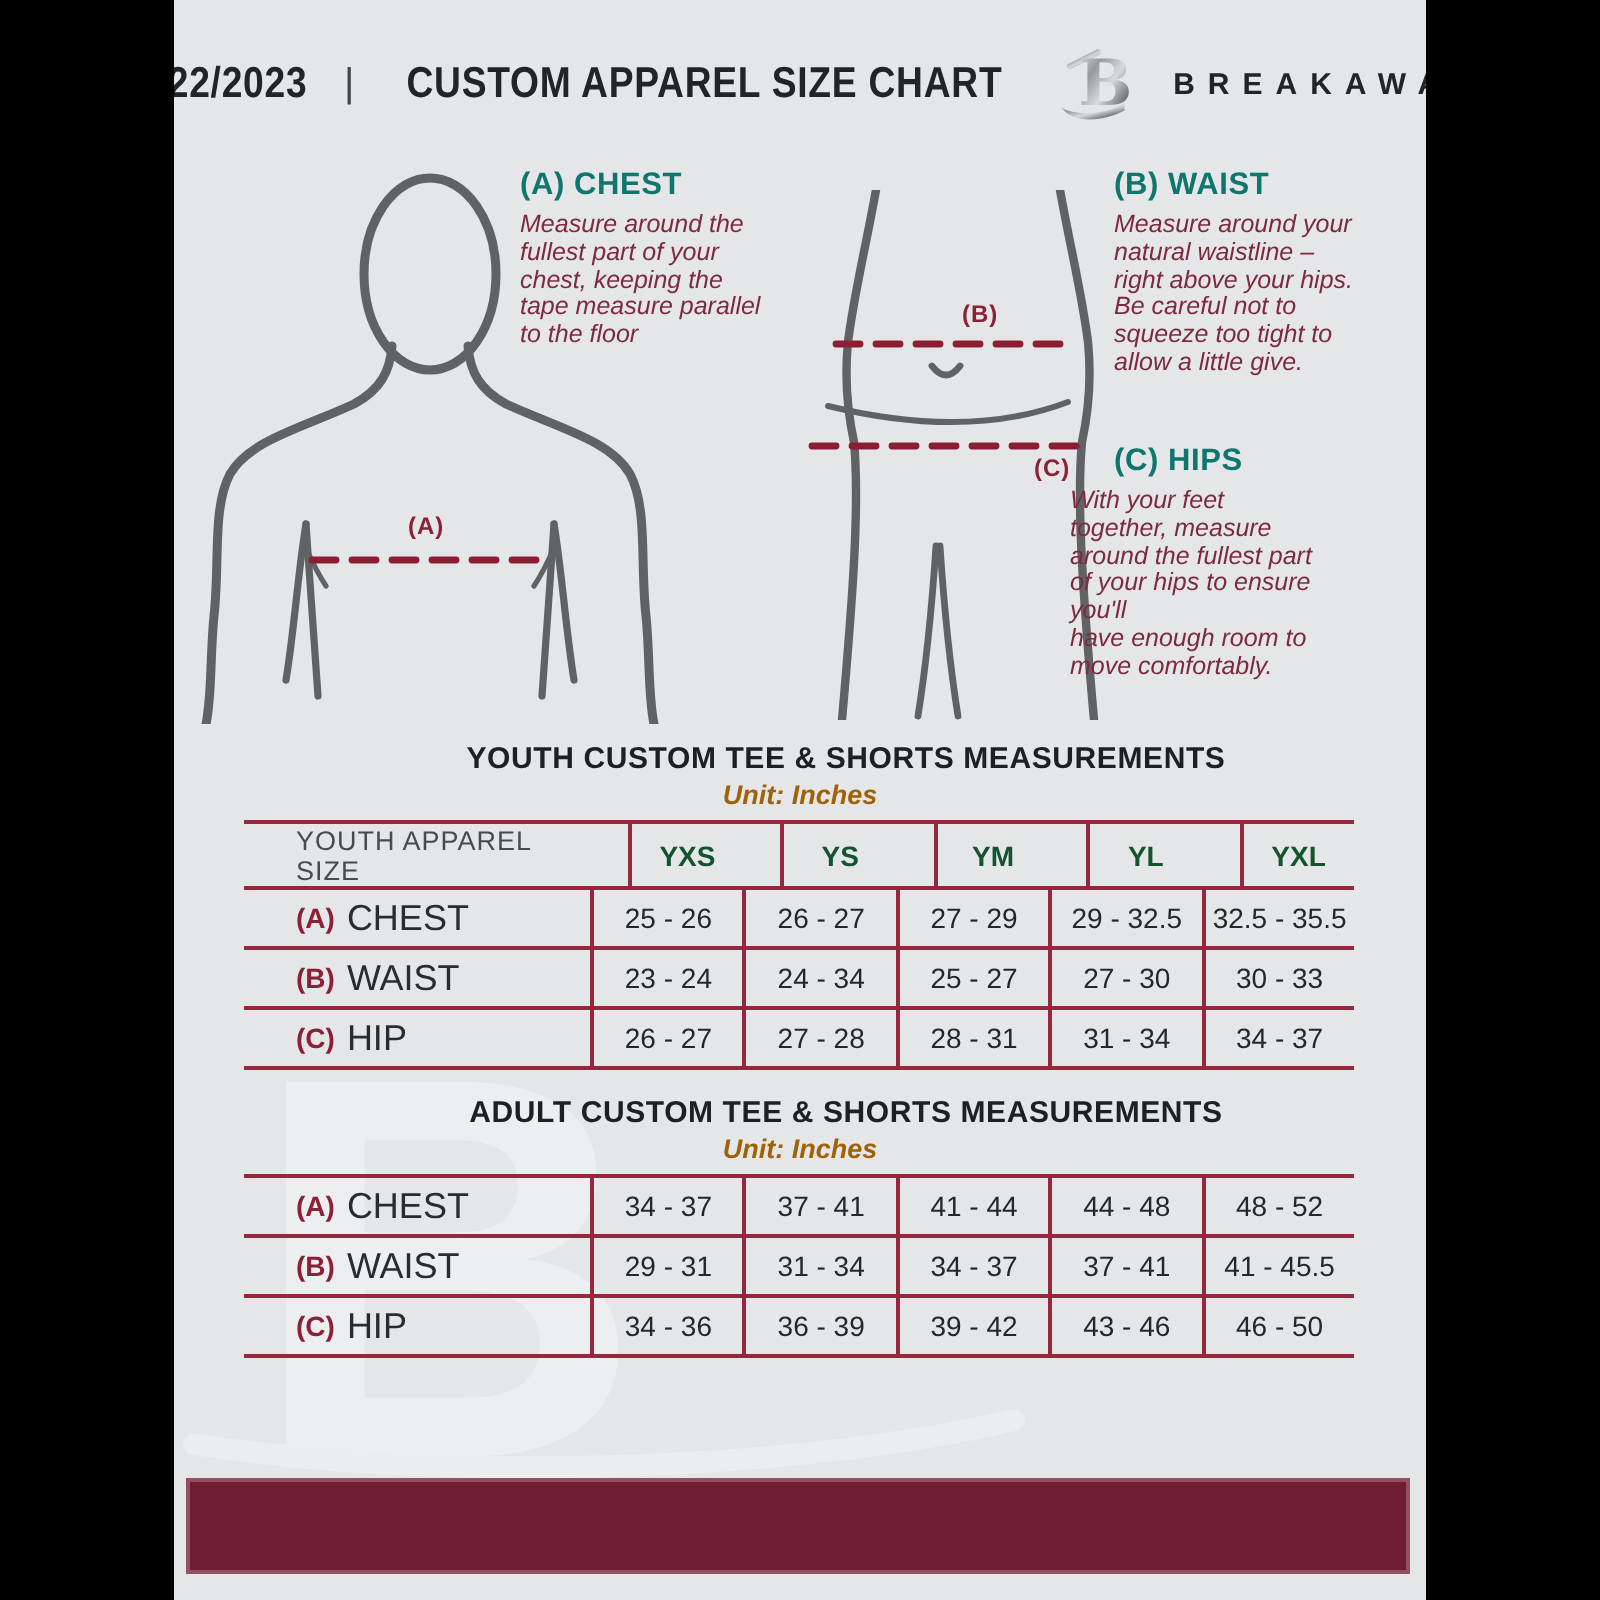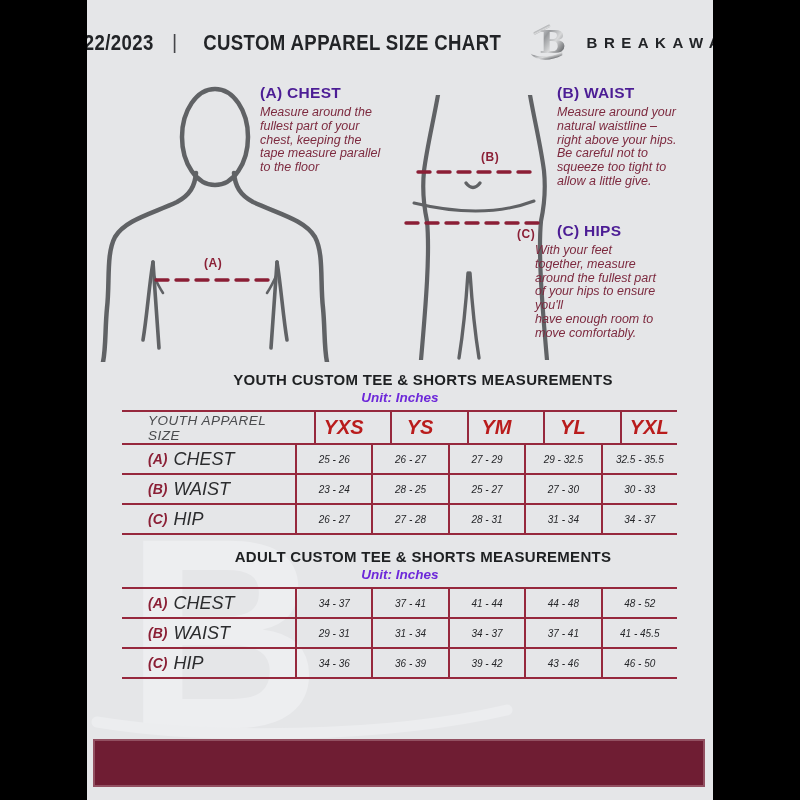--- a/index.html
+++ b/index.html
@@ -15,41 +15,41 @@
   .header{
     position:absolute;top:20px;left:0;right:0;height:44px;
     display:flex;align-items:center;justify-content:center;gap:13px;z-index:2;
   }
   .hdr-title{font-weight:700;font-size:20px;letter-spacing:.4px;color:#222427;
     transform:scale(.93,1.08);transform-origin:center;white-space:nowrap;}
   .hdr-sep{font-weight:400;font-size:20px;color:#45464a;padding:0 2px;}
   .brand{font-weight:700;font-size:15px;letter-spacing:6.5px;color:#222427;margin-left:2px;white-space:nowrap;}
   .logo{width:46px;height:42px;flex:0 0 auto;}
   
-  .guide-head{position:absolute;font-weight:700;font-size:15.5px;color:#4c1d95;letter-spacing:.3px;z-index:2;}
+  .guide-head{position:absolute;font-weight:700;font-size:15.5px;color:#0f766e;letter-spacing:.3px;z-index:2;}
   .guide-body{position:absolute;font-style:italic;font-size:12.5px;line-height:13.8px;
     color:#7d2a3f;white-space:pre-line;z-index:2;}
   .marker{position:absolute;font-weight:700;font-size:12px;color:#8b2036;letter-spacing:.5px;z-index:3;}
   .fig{position:absolute;z-index:1;}
   
   .tbl-title{position:absolute;left:0;width:100%;text-align:center;font-weight:700;
     font-size:15px;letter-spacing:.3px;color:#1e2022;z-index:2;padding-left:23px;}
   .tbl-unit{position:absolute;left:0;width:100%;text-align:center;font-style:italic;
-    font-weight:700;font-size:13.5px;color:#6d28d9;z-index:2;}
+    font-weight:700;font-size:13.5px;color:#a16207;z-index:2;}
   .size-table{position:absolute;left:35px;width:555px;z-index:2;
-    border-top:2px solid #96283d;border-bottom:2px solid #96283d;font-style:italic;}
+    border-top:2px solid #96283d;border-bottom:2px solid #96283d;}
   .t-row{display:grid;grid-template-columns:173px repeat(5,1fr);border-bottom:2px solid #96283d;}
   .t-row:last-child{border-bottom:none;}
   .t-row>div{display:flex;align-items:center;justify-content:center;border-left:2px solid #96283d;}
   .t-row>div:first-child{border-left:none;justify-content:flex-start;padding-left:26px;}
   .t-row.head{height:31px;}
   .t-row.data{height:28px;}
   .col-label{font-size:13.5px;color:#4a4b4e;letter-spacing:.5px;}
-  .size-head{font-weight:700;font-size:20px;color:#b91c1c;margin-left:19px;}
-  .cell-val{font-size:10px;color:#26272a;}
+  .size-head{font-weight:700;font-size:14px;color:#14532d;margin-left:19px;}
+  .cell-val{font-size:14px;color:#26272a;}
   .row-label{font-size:18px;color:#2b2c2e;}
   .row-prefix{color:#8b2036;font-weight:700;margin-right:6px;font-size:14px;}
   
   .watermark{position:absolute;left:38px;top:528px;font-size:272px;line-height:.78;
     font-weight:700;color:#edeef0;z-index:0;user-select:none;}
   .wm-swoosh{position:absolute;left:0;top:688px;z-index:0;}
   .footer-bar{position:absolute;left:6px;top:739px;width:612px;height:48px;
     background:#6f1d33;box-shadow:inset 0 0 0 2px rgba(236,214,219,.28);z-index:2;}
 </style>
 </head>
@@ -156,21 +156,21 @@
       <div class="cell-val">27 - 29</div>
       <div class="cell-val">29 - 32.5</div>
       <div class="cell-val">32.5 - 35.5</div>
     </div>
     <div class="t-row data">
       <div>
           <span class="row-prefix">(B)</span>
           <span class="row-label">WAIST</span>
         </div>
       <div class="cell-val">23 - 24</div>
-      <div class="cell-val">28 - 25</div>
+      <div class="cell-val">24 - 34</div>
       <div class="cell-val">25 - 27</div>
       <div class="cell-val">27 - 30</div>
       <div class="cell-val">30 - 33</div>
     </div>
     <div class="t-row data">
       <div>
           <span class="row-prefix">(C)</span>
           <span class="row-label">HIP</span>
         </div>
       <div class="cell-val">26 - 27</div>

